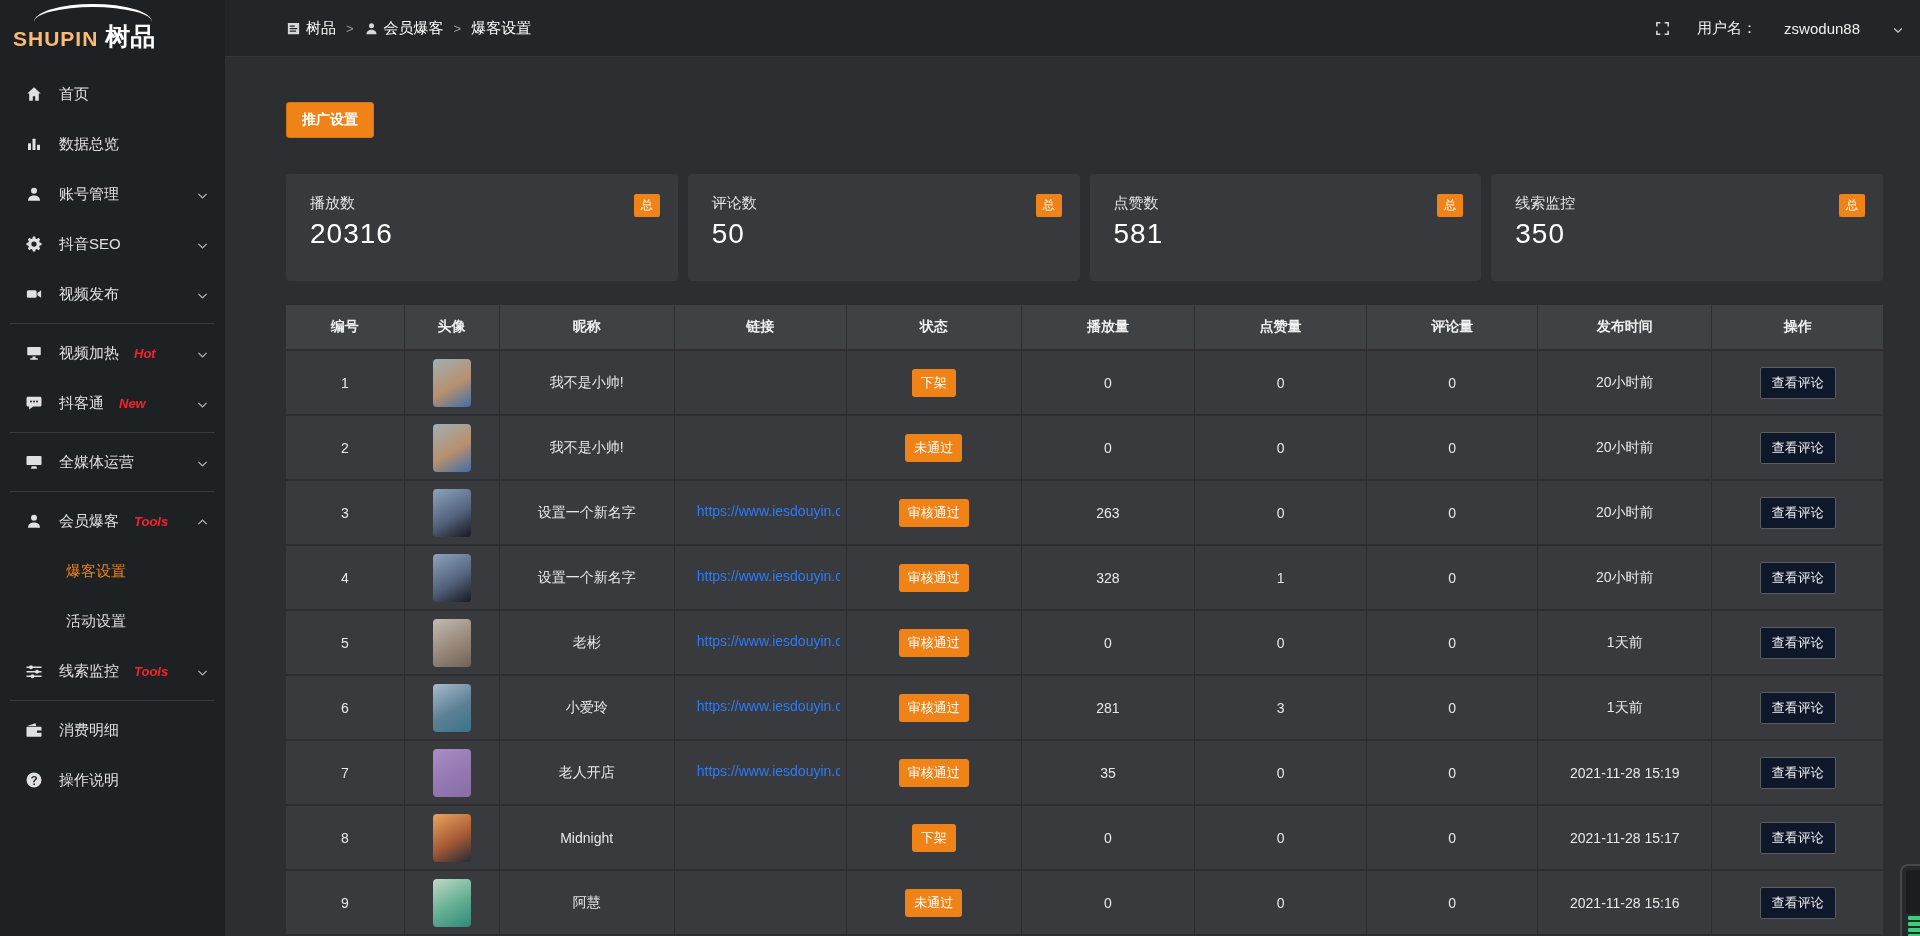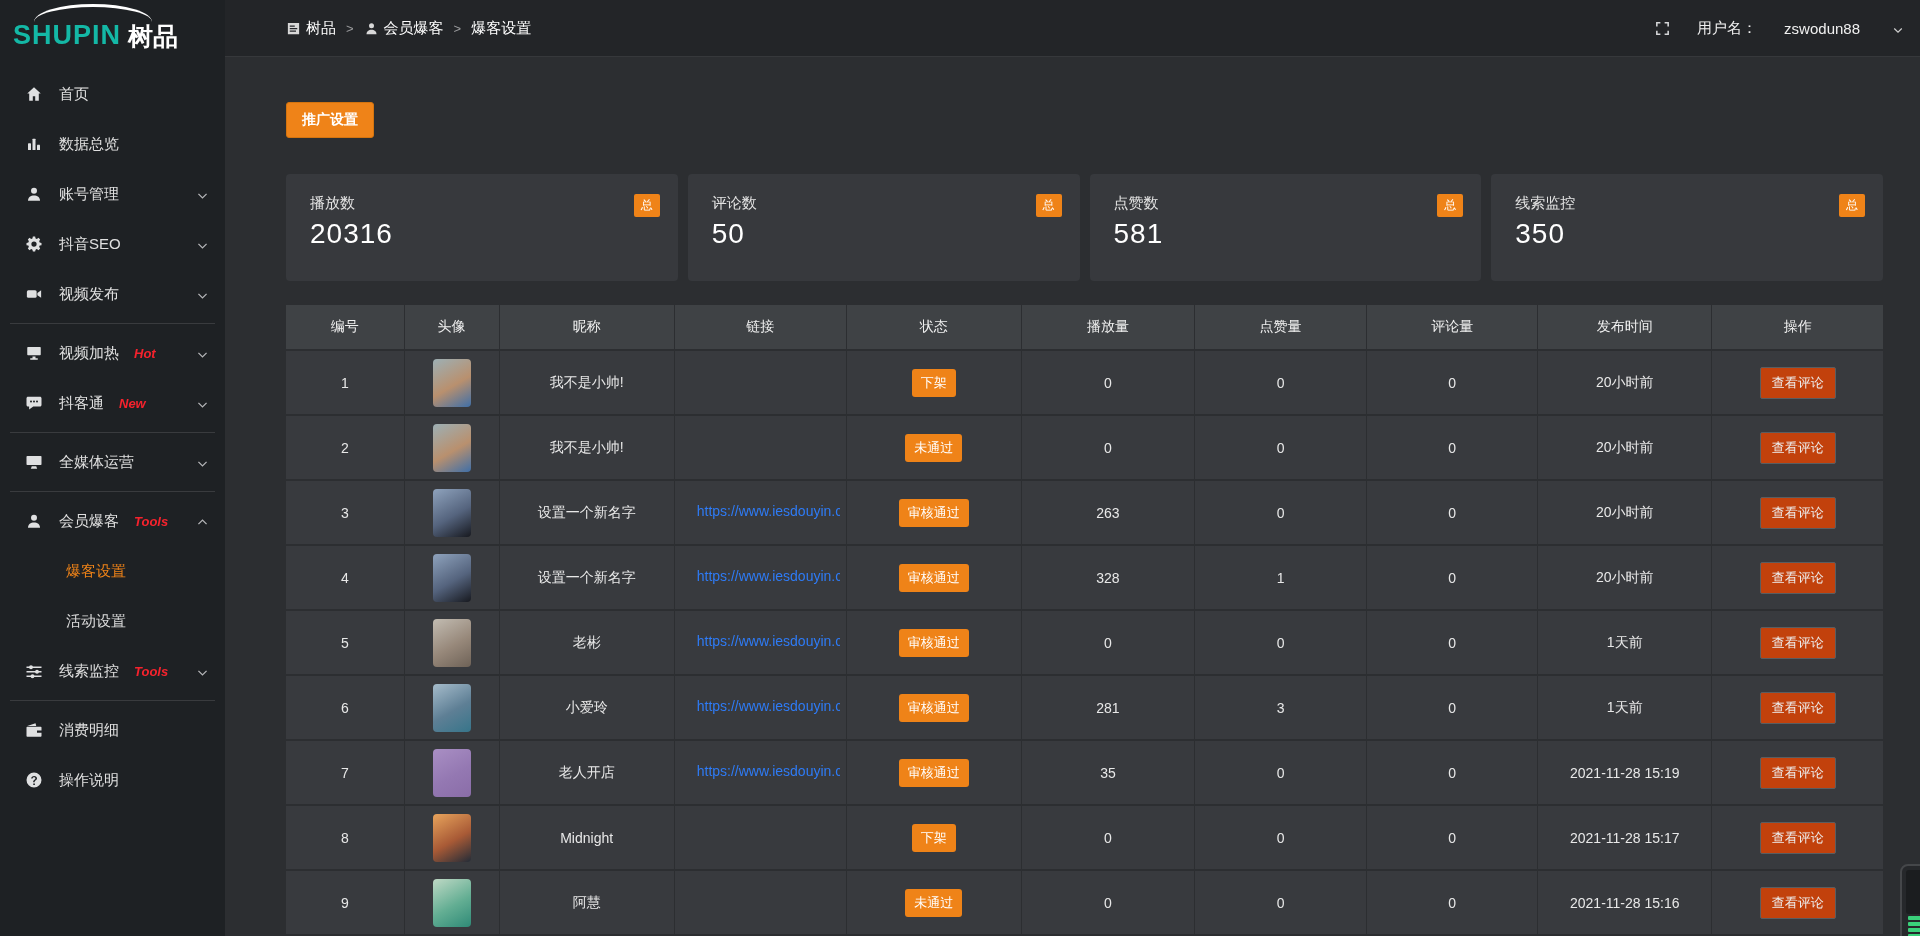--- a/index.html
+++ b/index.html
@@ -40,21 +40,21 @@
   .user-caret svg{width:100%;height:100%;}
 
   
   .sidebar{
     position:absolute;left:0;top:0;bottom:0;width:225px;
     background:var(--sidebar-bg);z-index:4;
   }
   .logo{height:57px;display:flex;align-items:flex-end;padding:0 0 8px 13px;position:relative;}
   .logo-arc{position:absolute;top:4px;left:34px;width:118px;height:18px;
     border-top:3px solid #fff;border-radius:50% 50% 0 0/100% 100% 0 0;}
-  .logo-en{font-size:27px;font-weight:bold;letter-spacing:1px;color:#14b8a6;line-height:1;text-align:center;}
+  .logo-en{font-size:21px;font-weight:bold;letter-spacing:1px;color:#fdba74;line-height:1;text-align:center;}
   .logo-cn{font-size:25px;font-weight:bold;color:#fff;margin-left:7px;line-height:1.05;}
   .side-nav{padding-top:12px;}
   .side-item{height:50px;display:flex;align-items:center;padding:0 16px 0 25px;
     font-size:15px;color:#e0e0e0;cursor:pointer;text-align:right;}
   .side-item .icon{width:18px;height:18px;margin-right:16px;color:#dfe0e1;flex:none;}
   .side-item .icon svg{width:100%;height:100%;fill:currentColor;}
   .side-badge{font-size:13px;font-style:italic;font-weight:bold;margin-left:15px;}
   .chevron{margin-left:auto;width:13px;height:13px;color:#b4b5b7;}
   .chevron svg{width:100%;height:100%;}
   .chevron.up svg{transform:rotate(180deg);}
@@ -75,31 +75,31 @@
   .stats{display:flex;gap:10px;margin-top:36px;}
   .card{flex:1;height:107px;background:var(--card-bg);border-radius:4px;position:relative;
     padding:20px 24px;}
   .card-label{font-size:15px;color:#e3e3e3;}
   .card-value{font-size:28px;color:#fff;margin-top:5px;letter-spacing:1px;}
   .card-badge{position:absolute;top:20px;right:18px;background:var(--accent);color:#fff;
     font-size:12px;padding:3px 7px;border-radius:2px;}
 
   .table-wrap{margin-top:24px;}
   table{width:100%;border-collapse:collapse;table-layout:fixed;}
-  th{background:var(--head-bg);height:45px;font-size:14px;font-weight:normal;color:#f0f0f0;}
+  th{background:var(--head-bg);height:45px;font-size:14px;font-weight:bold;color:#f0f0f0;}
   td{background:var(--cell-bg);height:65px;text-align:center;font-size:14px;color:#e8e8e8;}
   th,td{border-right:1px solid var(--grid-line);border-bottom:2px solid var(--grid-line);
     padding:0 6px;overflow:hidden;white-space:nowrap;}
   th:last-child,td:last-child{border-right:none;}
   .avatar{width:38px;height:48px;border-radius:4px;margin:0 auto;}
   .status-badge{display:inline-block;background:var(--accent);color:#fff;font-size:13px;
     padding:5px 9px;border-radius:3px;}
   .cell-link{color:var(--link);text-decoration:none;display:inline-block;max-width:100%;
     overflow:hidden;padding-left:16px;}
-  .action-btn{background:#c2410c;border:1px solid #5a5d60;color:#ededed;font-size:13px;
+  .action-btn{background:#0f172a;border:1px solid #5a5d60;color:#ededed;font-size:13px;
     padding:6px 11px;border-radius:2px;cursor:pointer;font-family:inherit;}
 
   
   .floating-widget{
     position:absolute;right:-16px;bottom:-10px;width:36px;height:82px;z-index:5;
     background:#26282b;border:2px solid #45474a;border-radius:8px;padding:4px;
   }
   .fw-screen{width:100%;height:44px;background:#1b1d1f;border-radius:3px;}
   .fw-bars{position:absolute;left:6px;bottom:6px;display:flex;flex-direction:column-reverse;gap:2px;}
   .fw-bars span{display:block;width:15px;height:4px;background:var(--widget-green,#3ad07a);border-radius:1px;}

